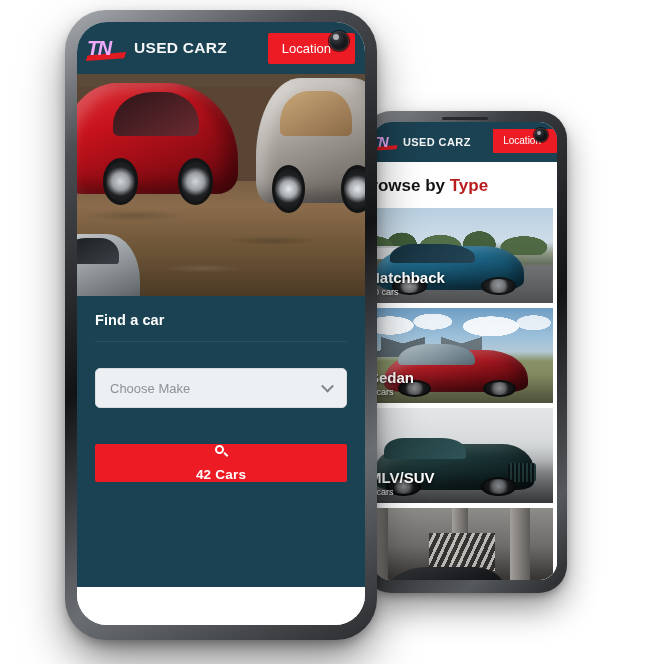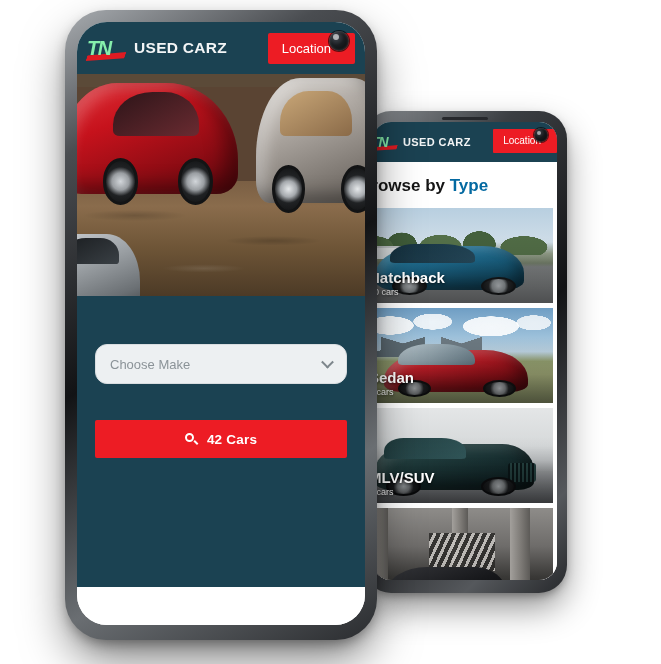--- a/index.html
+++ b/index.html
@@ -38,21 +38,21 @@
   
   .p2-topbar {
     height:40px; background:#1b4252; position:relative;
     display:flex; align-items:center; padding-left:6px;
   }
   .p2-logo { display:flex; align-items:center; gap:6px; margin-left:-8px; }
   .logo-mark {
     position:relative; width:26px; height:15px; flex:none;
   }
   .logo-mark .tn {
-    font-size:14px; font-weight:800; color:#86efac; letter-spacing:-1px;
+    font-size:14px; font-weight:800; color:#f0abfc; letter-spacing:-1px;
     font-family:"Liberation Sans", sans-serif; line-height:15px;
     position:relative; z-index:2; display:block; font-style:italic;
   }
   .logo-mark .swoosh {
     position:absolute; left:0; bottom:-1px; width:26px; height:6px;
     background:#e01b22; transform:skewX(-18deg); z-index:1;
     clip-path: polygon(0 40%,100% 0,100% 70%,0 100%);
   }
   .p2-brand {
     color:#f2f4f5; font-size:11px; font-weight:700; letter-spacing:0.4px;
@@ -75,21 +75,21 @@
     content:""; position:absolute; left:3px; top:2.5px;
     width:4px; height:4px; border-radius:50%;
     background:rgba(255,255,255,0.55);
   }
 
   .p2-body { background:#ffffff; height:calc(100% - 40px); overflow:hidden; }
   .p2-heading {
     font-size:17px; font-weight:700; color:#151515;
     padding:14px 0 12px 0; margin-left:-14px; white-space:nowrap;
   }
-  .p2-heading .accent { color:#0369a1; }
+  .p2-heading .accent { color:#b91c1c; }
   .type-list { padding:0 0 0 0; }
   .type-card {
     position:relative; height:95px; margin:0 4px 5px -14px;
     overflow:hidden; background:#cfd3d6;
   }
   .type-card .cap {
     position:absolute; left:10px; bottom:6px; z-index:3;
     text-shadow:0 1px 3px rgba(0,0,0,0.75);
   }
   .type-card .cap-title { color:#fff; font-size:15px; font-weight:700; line-height:1.05; }
@@ -354,35 +354,35 @@
   .p1-findcard {
     position:absolute; left:0; right:0; top:274px; bottom:38px;
     background:#1b4252; padding:16px 18px 0 18px;
   }
   .fc-title {
     color:#ffffff; font-size:14.5px; font-weight:700; letter-spacing:0.1px;
     padding-bottom:13px; border-bottom:1px solid rgba(255,255,255,0.07);
   }
   .fc-select {
     position:relative; margin-top:26px; height:40px;
-    background:#edf0f2; border:1px solid #d9dde0; border-radius:12px;
+    background:#edf0f2; border:1px solid #d9dde0; border-radius:5px;
     display:flex; align-items:center; padding:0 14px;
   }
   .fc-select:first-of-type { margin-top:32px; }
   .fc-select .sel-text { color:#8b9398; font-size:13px; }
   .fc-chevron {
     position:absolute; right:14px; top:50%; width:9px; height:9px;
     border-right:2px solid #7d868c; border-bottom:2px solid #7d868c;
     transform:translateY(-70%) rotate(45deg);
   }
   .fc-btn {
     margin-top:36px; width:100%; height:38px;
     background:#ed1c24; border:none; border-radius:2px;
     display:flex; align-items:center; justify-content:center; gap:10px;
-    color:#fff; font-size:13.5px; font-weight:700; letter-spacing:0.2px;
+    color:#fff; font-size:13.5px; font-weight:700; letter-spacing:0.2px;flex-direction:column;
   }
   .mag {
     position:relative; width:12px; height:12px; flex:none;
   }
   .mag .ring {
     position:absolute; left:0; top:0; width:9px; height:9px;
     border:2px solid #fff; border-radius:50%;
   }
   .mag .stem {
     position:absolute; right:0; bottom:0; width:5px; height:2px;
@@ -512,20 +512,21 @@
             <span class="wl"></span>
             <span class="wr"></span>
           </div>
           <div class="hero-greycar">
             <span class="g"></span>
           </div>
         </div>
       </div>
 
       <div class="p1-findcard">
+        <div class="fc-title">Find a car</div>
 
         <div class="fc-select">
           <span class="sel-text">Choose Make</span>
           <span class="fc-chevron"></span>
         </div>
 
 
         <button class="fc-btn">
           <span class="mag">
             <span class="ring"></span>

